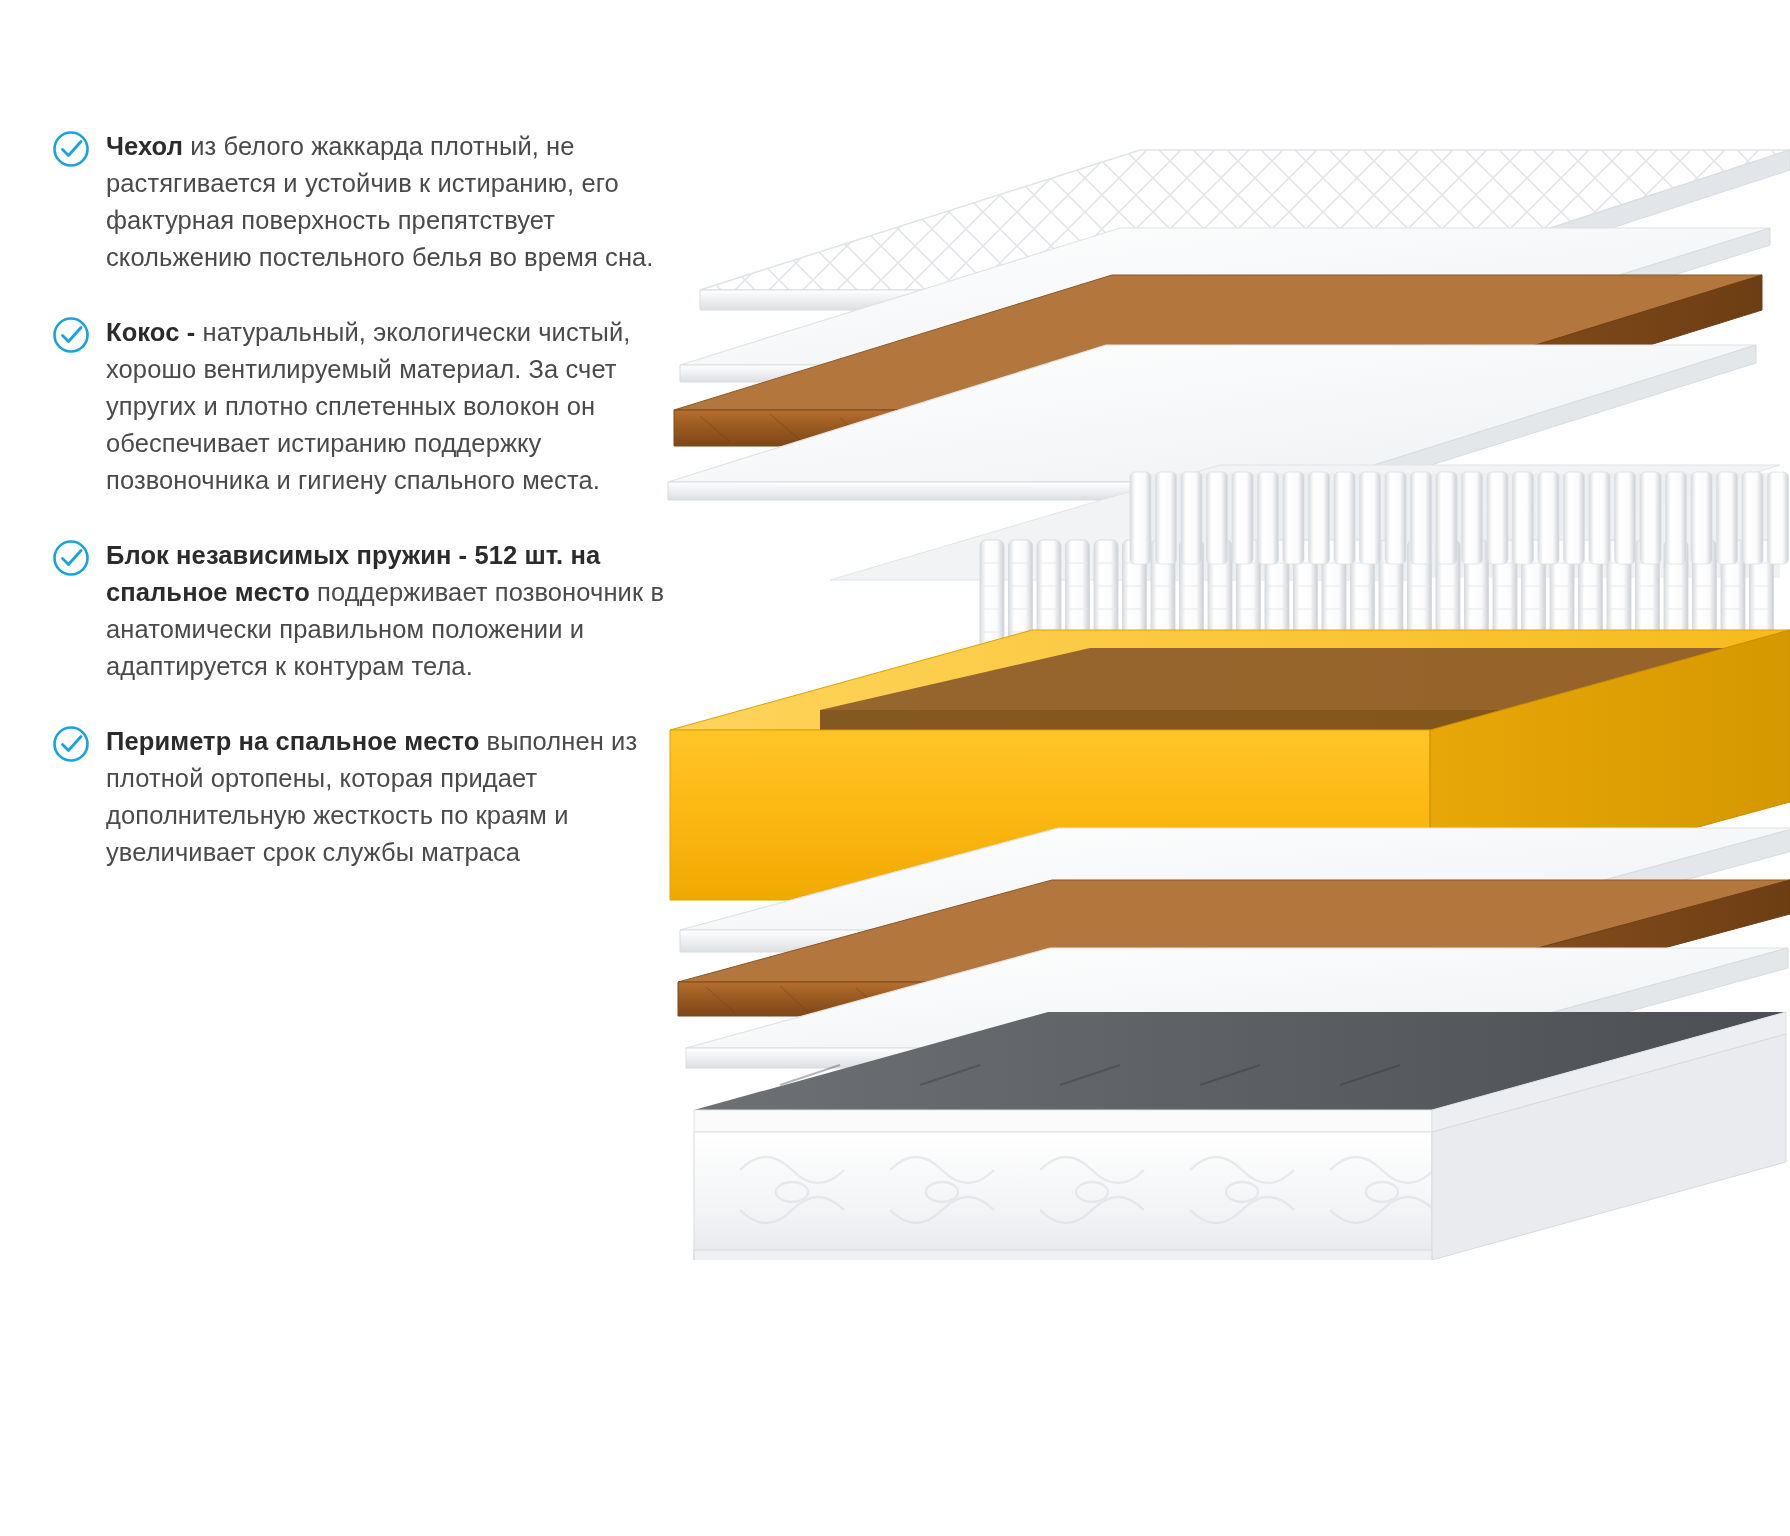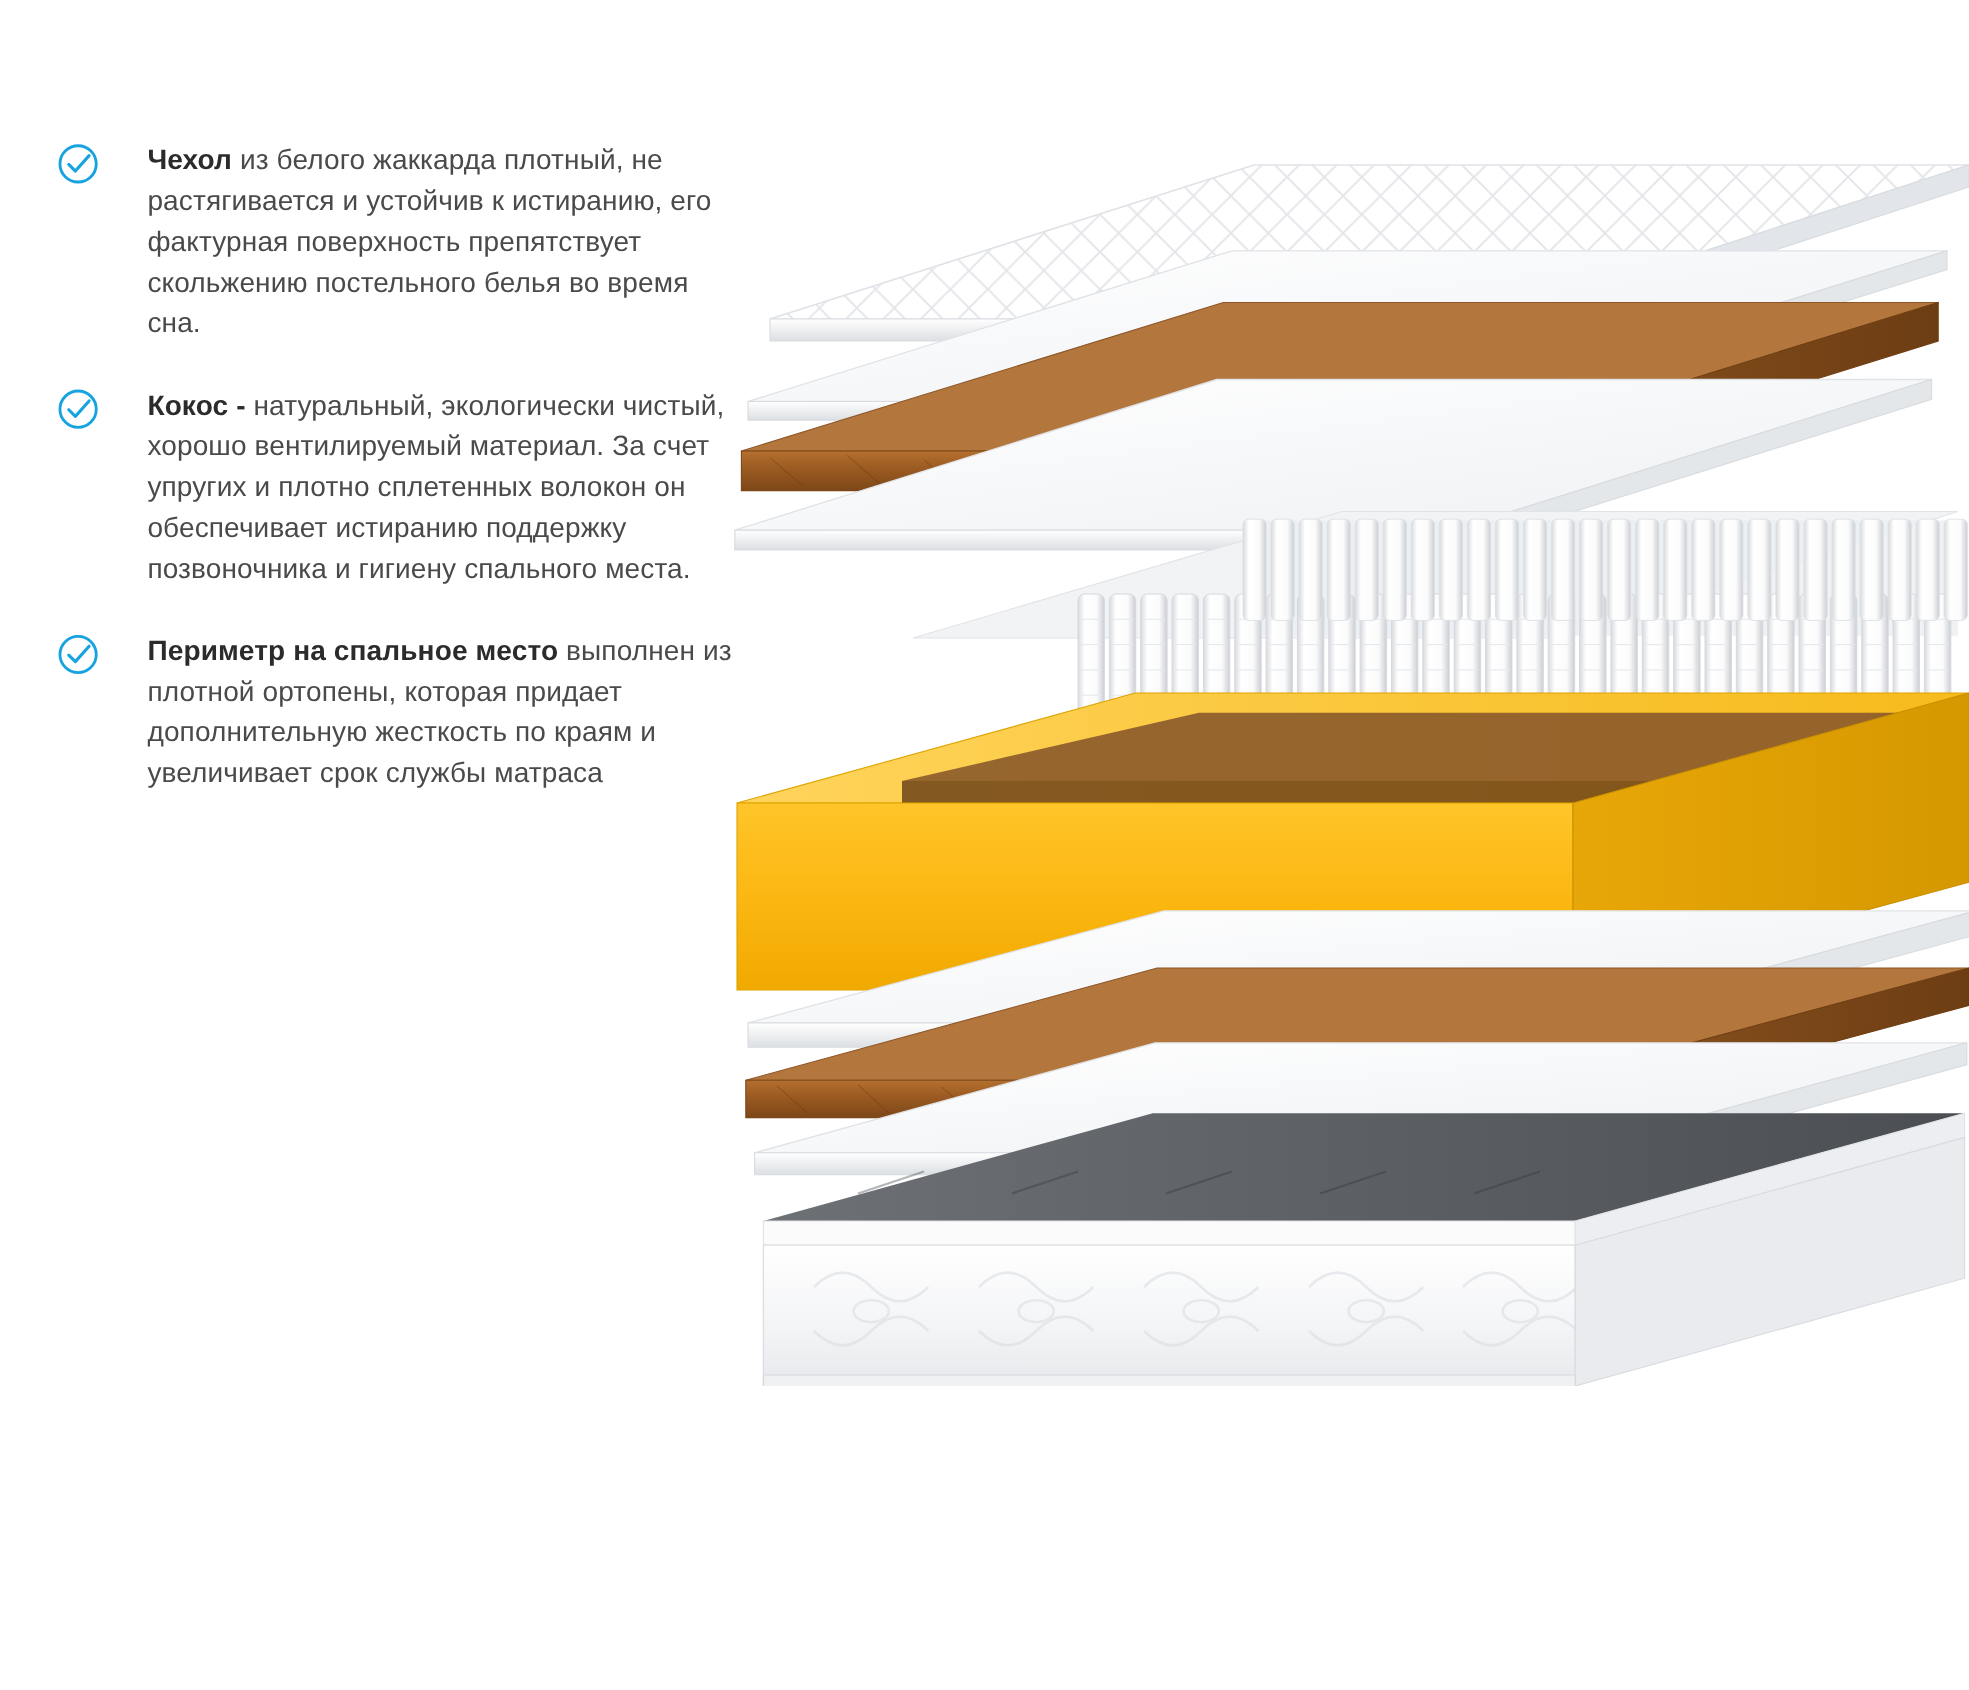--- a/index.html
+++ b/index.html
@@ -25,21 +25,20 @@
   .features {
     position: absolute;
     left: 52px;
     top: 128px;
     width: 620px;
   }
   .feature {
     display: flex;
     align-items: flex-start;
     margin-bottom: 38px;
-    gap: 28px;
   }
   .feature:last-child { margin-bottom: 0; }
 
   .check-icon {
     flex: 0 0 auto;
     width: 38px;
     height: 38px;
     margin-right: 16px;
     margin-top: 2px;
   }
@@ -90,20 +89,31 @@
         <svg width="38" height="38" viewBox="0 0 38 38">
           <circle cx="19" cy="19" r="16.5" fill="none" stroke="#17a3e0" stroke-width="2.6"></circle>
           <path d="M10.5 19.5 L16.5 25.5 L29 11.5" fill="none" stroke="#17a3e0" stroke-width="2.8" stroke-linecap="round" stroke-linejoin="round"></path>
         </svg>
       </span>
       <div class="feature-text">
         <b>Кокос - </b><span>натуральный, экологически чистый, хорошо вентилируемый материал. За счет упругих и плотно сплетенных волокон он обеспечивает истиранию поддержку позвоночника и гигиену спального места.</span>
       </div>
     </div>
 
+    <div class="feature">
+      <span class="check-icon">
+        <svg width="38" height="38" viewBox="0 0 38 38">
+          <circle cx="19" cy="19" r="16.5" fill="none" stroke="#17a3e0" stroke-width="2.6"></circle>
+          <path d="M10.5 19.5 L16.5 25.5 L29 11.5" fill="none" stroke="#17a3e0" stroke-width="2.8" stroke-linecap="round" stroke-linejoin="round"></path>
+        </svg>
+      </span>
+      <div class="feature-text">
+        <b>Блок независимых пружин - 512 шт. на спальное место</b><span> поддерживает позвоночник в анатомически правильном положении и адаптируется к контурам тела.</span>
+      </div>
+    </div>
 
     <div class="feature">
       <span class="check-icon">
         <svg width="38" height="38" viewBox="0 0 38 38">
           <circle cx="19" cy="19" r="16.5" fill="none" stroke="#17a3e0" stroke-width="2.6"></circle>
           <path d="M10.5 19.5 L16.5 25.5 L29 11.5" fill="none" stroke="#17a3e0" stroke-width="2.8" stroke-linecap="round" stroke-linejoin="round"></path>
         </svg>
       </span>
       <div class="feature-text">
         <b>Периметр на спальное место</b><span> выполнен из плотной ортопены, которая придает дополнительную жесткость по краям и увеличивает срок службы матраса</span>

